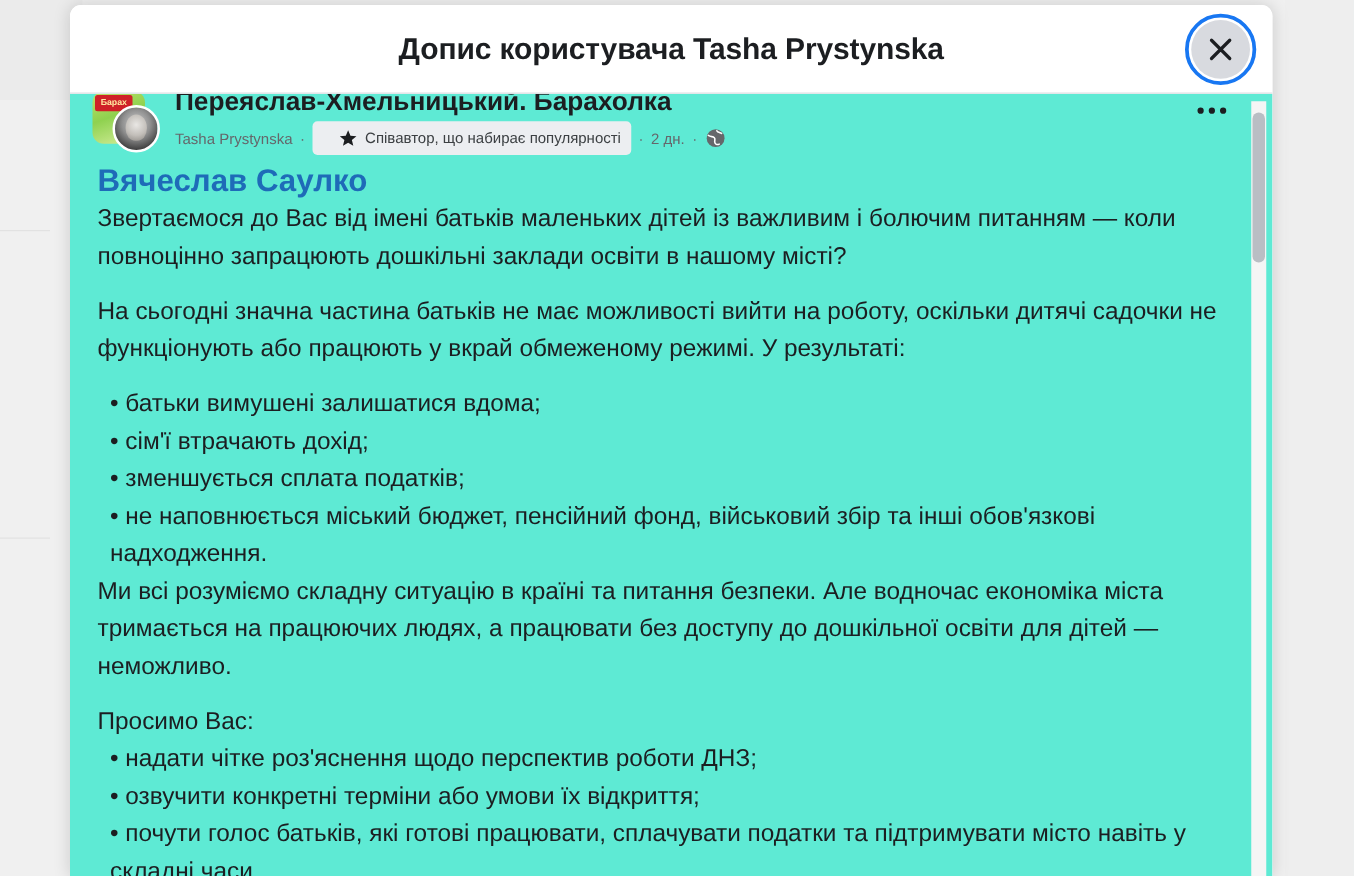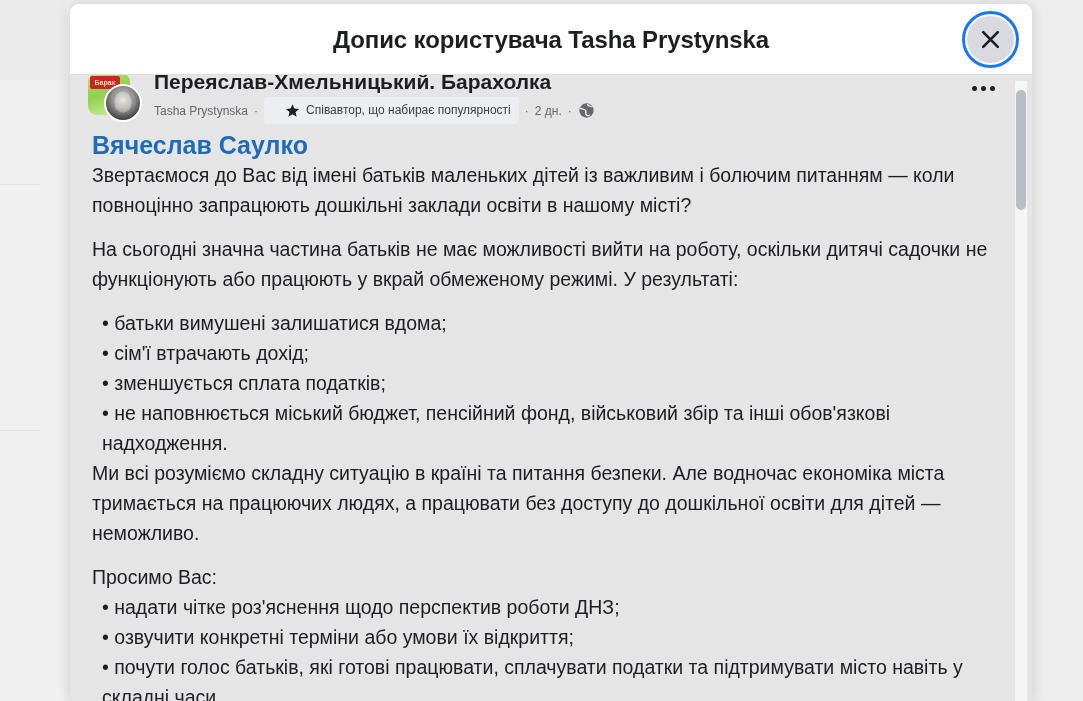--- a/index.html
+++ b/index.html
@@ -33,21 +33,21 @@
   #backdrop .right-pane {
     position: absolute;
     top: 0; bottom: 0;
     left: 1028px; right: 0;
     background: #eeeeee;
   }
 
   
   #modal {
     position: absolute;
-    left: 70px;
+    left: 56px;
     top: 4px;
     width: 962px;
     height: 697px;
     background: #ffffff;
     border-radius: 9px 9px 0 0;
     box-shadow: 0 0 14px rgba(0,0,0,0.16);
     overflow: hidden;
   }
 
   
@@ -88,21 +88,21 @@
   #close-button svg { display: block; }
 
   
   #post-scroll {
     position: absolute;
     top: 71px;
     left: 0;
     right: 0;
     bottom: 0;
     overflow: hidden;
-    background: #e5e5e5;
+    background: #5eead4;
   }
   #post-inner {
     position: relative;
     padding: 0 26px 0 16px;
     margin-top: -16px;  
   }
 
   
   .post-meta {
     display: flex;

